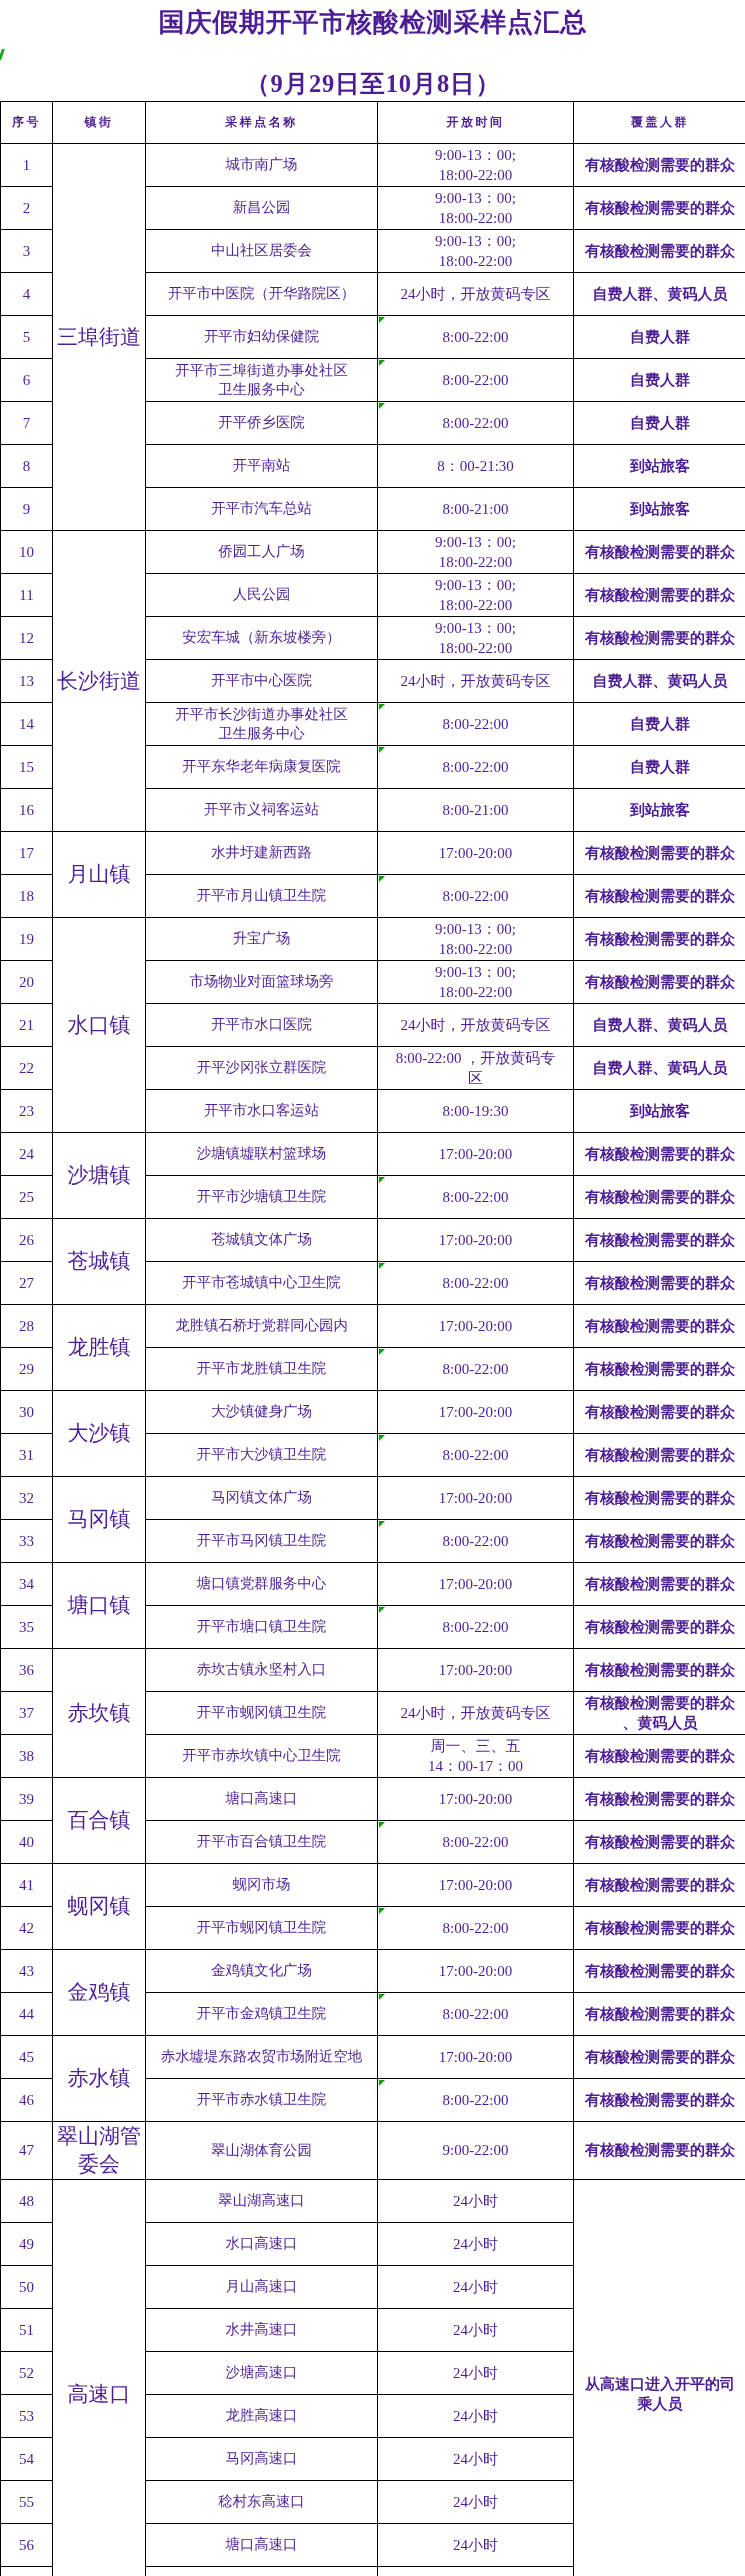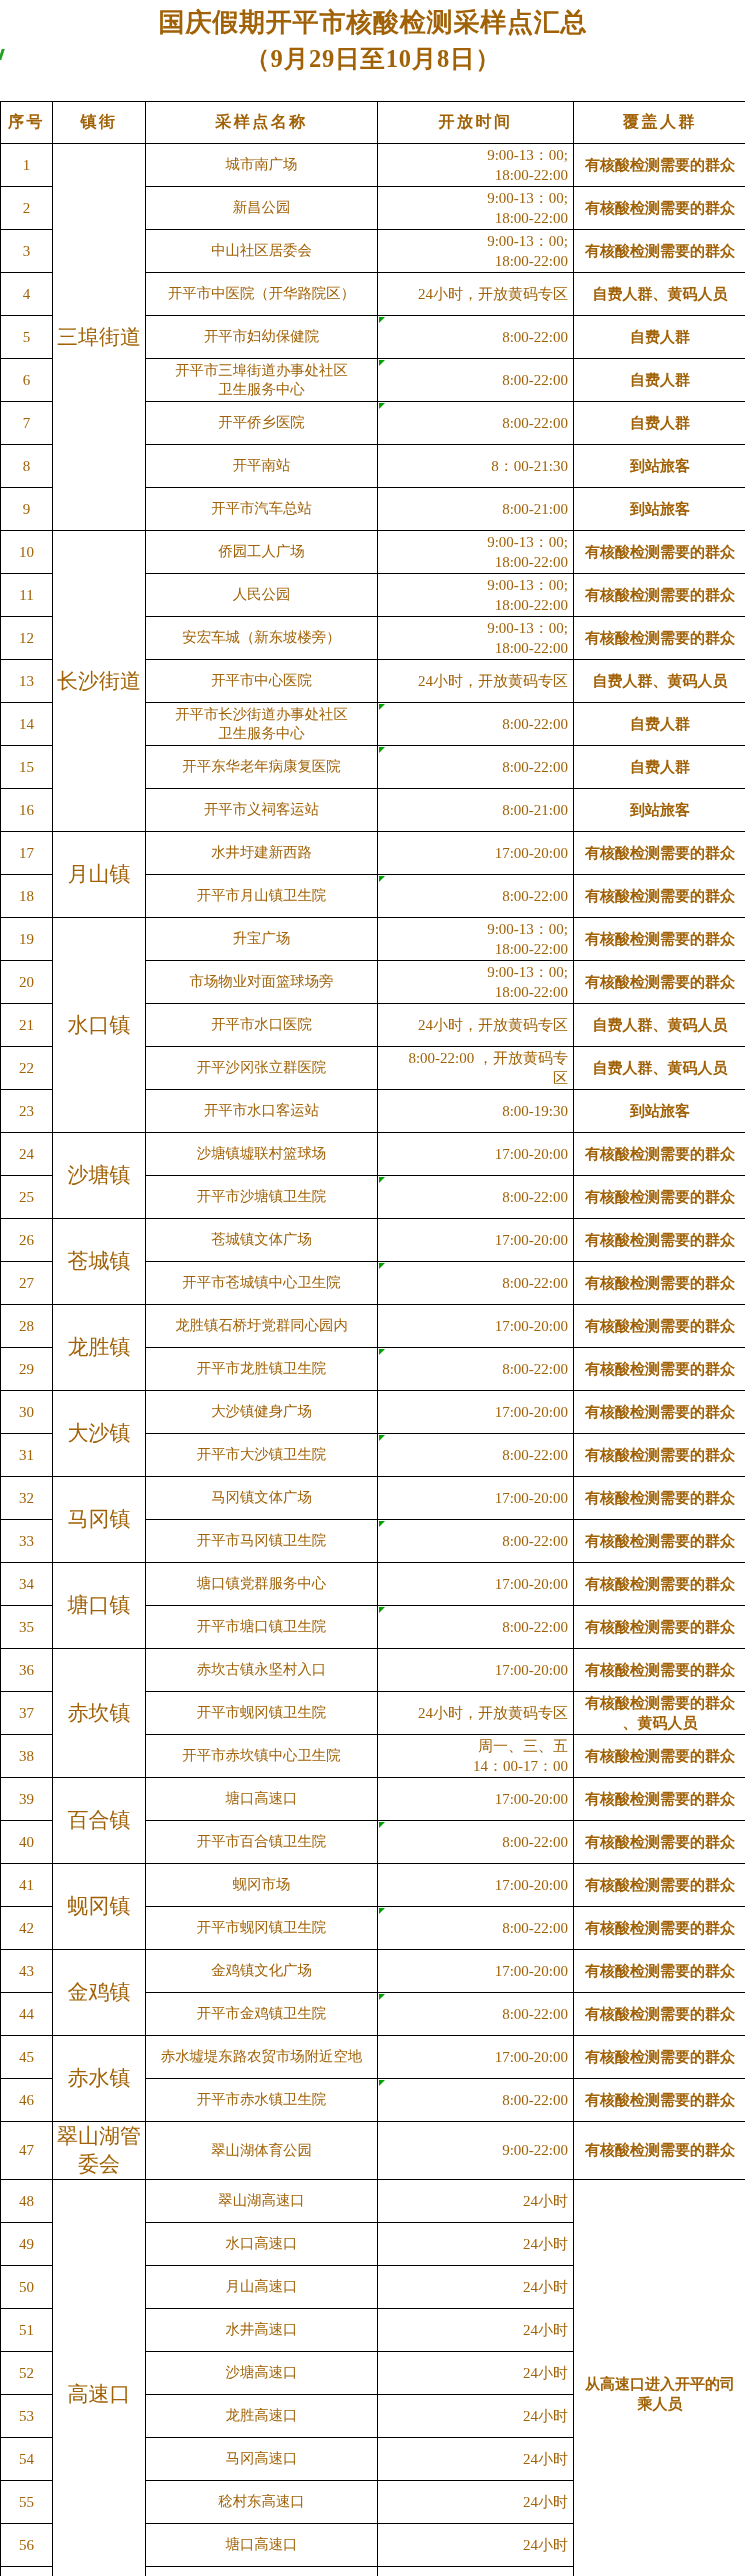--- a/index.html
+++ b/index.html
@@ -1,35 +1,35 @@
 <!DOCTYPE html>
 <html style="font-size:13.5px"><head>
 <meta charset="utf-8">
 <style>
   html,body{margin:0;padding:0;background:#ffffff;}
   #page{position:relative;width:746px;height:2576px;background:#ffffff;
-        font-family:"Liberation Serif","DejaVu Serif",serif;color:#a16207;}
+        font-family:"Liberation Serif","DejaVu Serif",serif;color:#4c1d95;}
   .title{padding-top:6.8px;text-align:center;font-size:26px;font-weight:bold;
          letter-spacing:0.8px;line-height:1.25;}
-  .subtitle{margin-top:3px;text-align:center;font-size:24.5px;font-weight:bold;
+  .subtitle{margin-top:28px;text-align:center;font-size:24.5px;font-weight:bold;
             letter-spacing:0.8px;}
   .stray-mark{position:absolute;left:0;top:49px;width:3.4px;height:11px;
               background:#21a321;transform:skewX(-18deg);}
   table{position:absolute;top:101px;left:0;width:746px;border-collapse:collapse;
         table-layout:fixed;}
   col.c-no{width:52px;} col.c-town{width:93px;} col.c-site{width:232px;}
   col.c-time{width:196px;} col.c-cov{width:173px;}
   th,td{border:0.8px solid #000;text-align:center;vertical-align:middle;
         overflow:hidden;}
   thead tr{height:42px;}
   tbody tr{height:43px;}
-  th{font-size:16px;font-weight:bold;letter-spacing:2.5px;}
+  th{font-size:12px;font-weight:bold;letter-spacing:2.5px;}
   td{font-size:15px;line-height:1.35;}
   td.site-cell{font-size:14.4px;white-space:pre-line;padding:0 8.5px;}
-  td.time-cell{white-space:pre-line;position:relative;padding:0 5px;text-align:right;}
+  td.time-cell{white-space:pre-line;position:relative;padding:0 5px;}
   td.cov-cell{white-space:pre-line;padding:0 3.4px;font-weight:bold;}
   td.town-cell{font-size:21px;padding:0 1.7px;}
   .corner-marker{position:absolute;left:0.8px;top:0.8px;width:0;height:0;
                  border-top:6.8px solid #00A000;border-right:6.8px solid transparent;}
 </style>
 </head>
 <body>
 
 <div id="page">
   <div class="stray-mark"></div>

